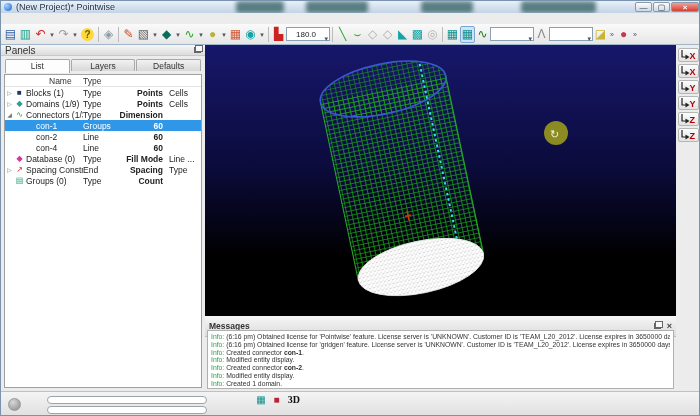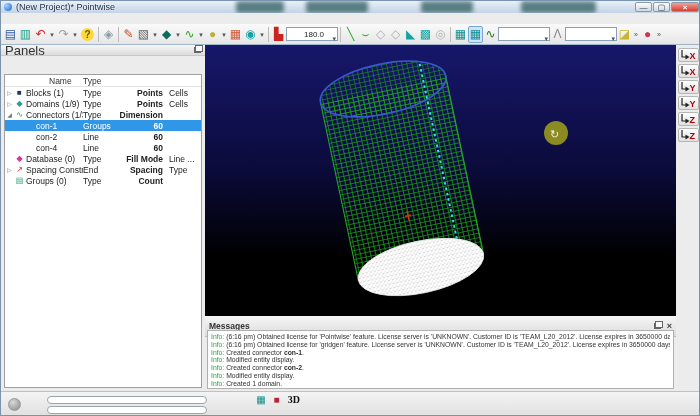--- a/index.html
+++ b/index.html
@@ -26,29 +26,29 @@
 
   
   .toolbar { position:absolute; left:0; top:23px; width:700px; height:21px; background:linear-gradient(#fafafa,#e6e6e6);
     display:flex; align-items:center; padding:0 2px; border-bottom:1px solid #9fb6cc; overflow:hidden; }
   .tbi { width:15px; height:17px; display:inline-flex; align-items:center; justify-content:center;
     font-size:12px; line-height:17px; flex:0 0 auto; }
   .tbi.round { background:#ffd937; border-radius:50%; width:13px; height:13px; font-size:10px; font-weight:bold; margin:0 2px; }
   .tbi.dd { width:8px; font-size:7px; color:#555; }
   .tbi.sep { width:5px; height:17px; position:relative; }
   .tbi.sep::after { content:""; position:absolute; left:2px; top:1px; width:1px; height:15px; background:#bbb; }
-  .tbi.combo { width:52px; height:14px; background:#fff; border:1px solid #8aa0b5; font-size:8px;
-    justify-content:flex-start; padding-left:17px; position:relative; color:#222; }
+  .tbi.combo { width:44px; height:14px; background:#fff; border:1px solid #8aa0b5; font-size:8px;
+    justify-content:flex-start; padding-left:9px; position:relative; color:#222; }
   .tbi.combo::after { content:"▾"; position:absolute; right:1px; top:2px; font-size:7px; color:#456; }
   .tbi.pressed { background:#cfe4f7; border:1px solid #7aa7d8; border-radius:2px; }
 
   
   .panel { position:absolute; left:0; top:44px; width:204px; height:346px; background:#ececec; }
   .panel-header { height:11px; background:linear-gradient(#f6f6f6,#dcdcdc); border-bottom:1px solid #c8c8c8;
-    display:flex; align-items:center; justify-content:space-between; padding:0 4px; font-size:13px; color:#333; }
+    display:flex; align-items:center; justify-content:space-between; padding:0 4px; font-size:10px; color:#333; }
   .float-ic { width:7px; height:6px; border:1px solid #666; position:relative; background:#eee; }
   .float-ic::after { content:""; position:absolute; right:-3px; top:-3px; width:6px; height:5px; border:1px solid #666; background:#f8f8f8; }
   .tabs { display:flex; padding:3px 4px 0 4px; gap:1px; height:15px; }
   .tab { flex:1; text-align:center; font-size:8.5px; line-height:12px; background:linear-gradient(#f2f2f2,#d8d8d8);
     border:1px solid #a8a8a8; border-bottom:none; border-radius:2px 2px 0 0; color:#333; }
   .tab.active { background:#fdfdfd; font-weight:normal; position:relative; z-index:2; height:14px; }
   .tree { position:absolute; left:3px; top:29px; width:198px; height:314px; background:#fff; border:1px solid #a0a0a0; overflow:hidden; }
   .trow { display:flex; height:11px; align-items:center; font-size:8.5px; white-space:nowrap; }
   .trow.hdr { height:12px; border-bottom:1px solid #e4e4e4; color:#333; }
   .arr { width:9px; text-align:center; font-size:6px; color:#777; flex:0 0 auto; }
@@ -210,20 +210,29 @@
       <span class="tbi" style="color: rgb(194, 59, 78);">●</span>
 
       <span class="tbi dd" style="color: rgb(85, 85, 85);">»</span>
 
   </div>
 
   <div class="panel">
     <div class="panel-header">
       <span>Panels</span>
       <span class="float-ic"></span>
+    </div>
+    <div class="tabs">
+
+        <span class="tab active">List</span>
+
+        <span class="tab">Layers</span>
+
+        <span class="tab">Defaults</span>
+
     </div>
     <div class="tree">
       <div class="trow hdr">
         <span class="arr"></span>
           <span class="ticon"></span>
         <span class="tname">Name</span>
         <span class="tc2">Type</span>
         <span class="tc3"></span>
           <span class="tc4"></span>
       </div>

